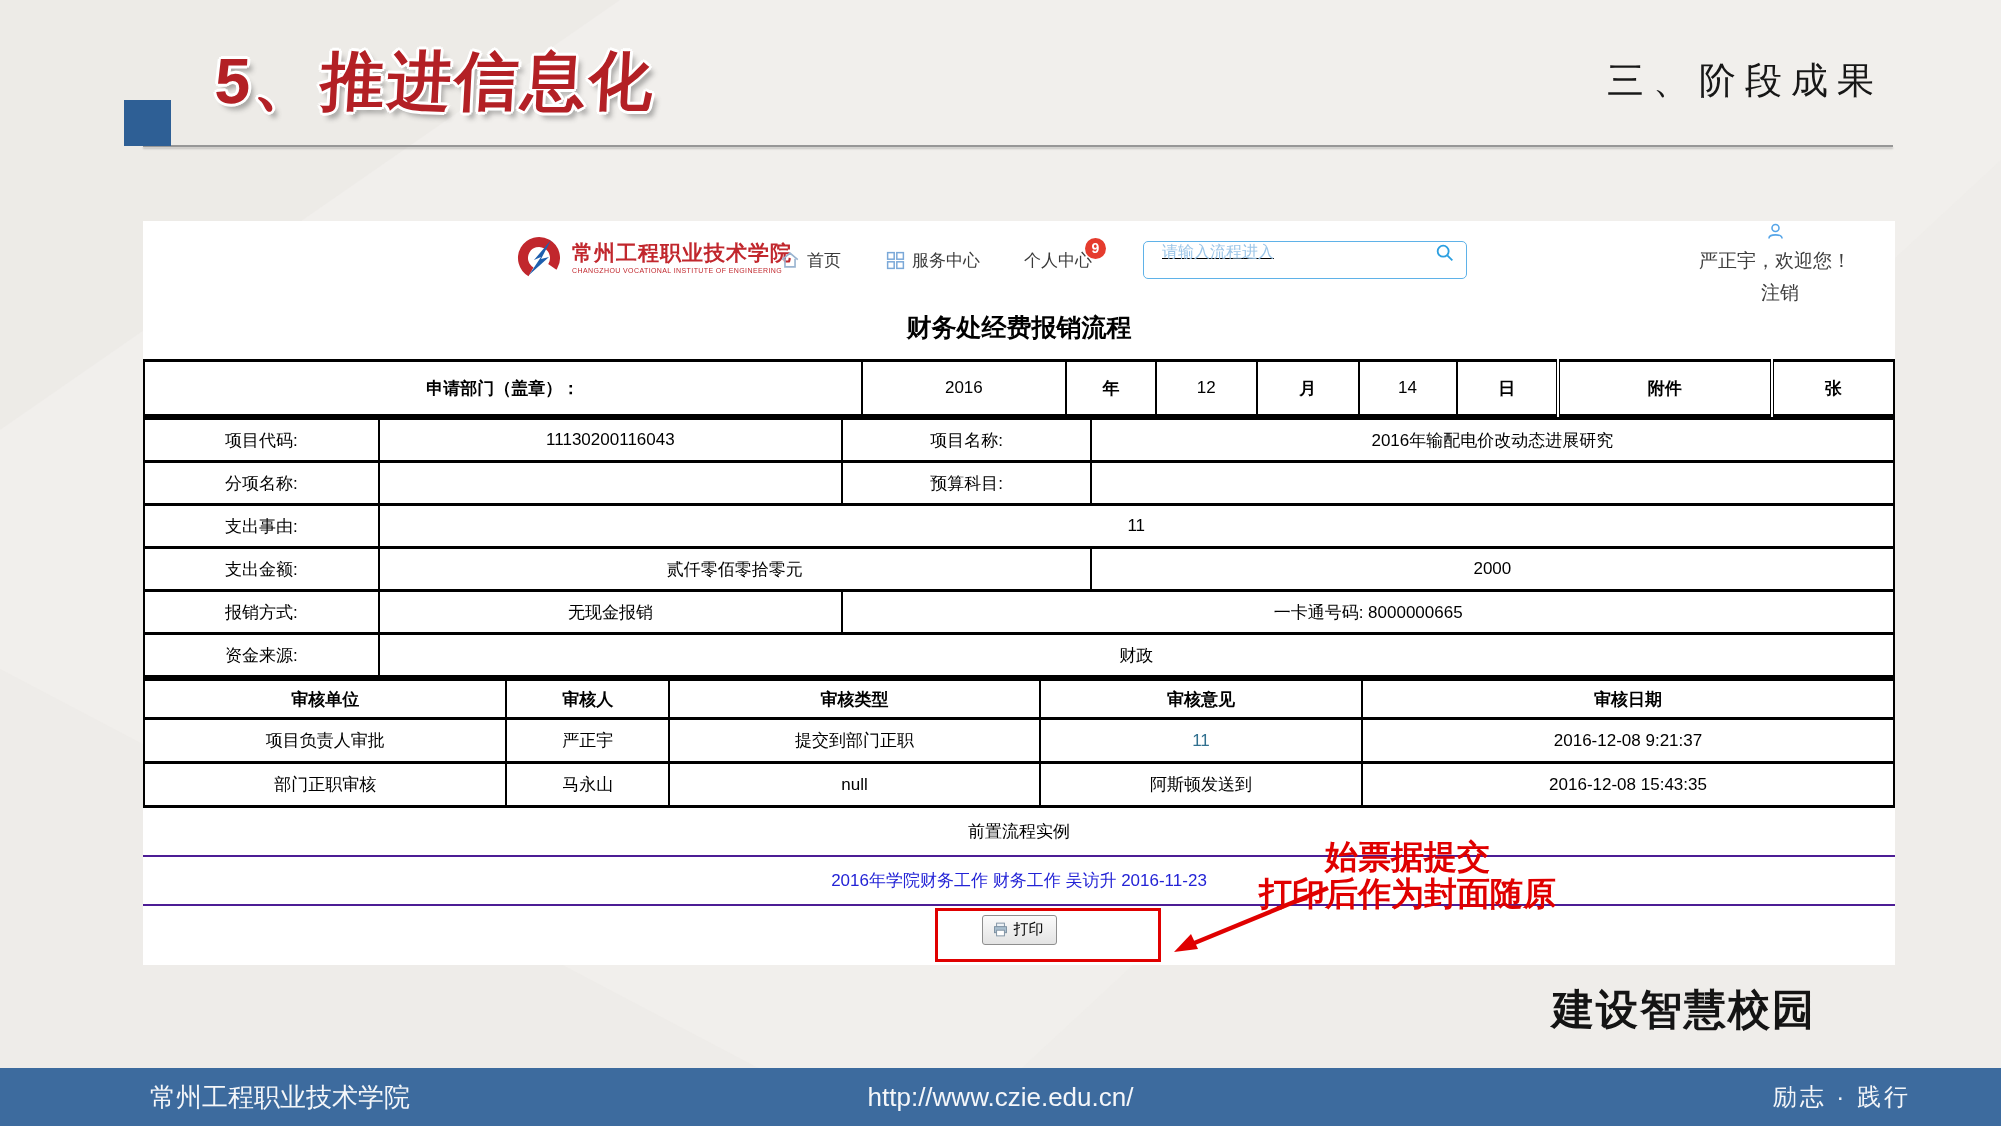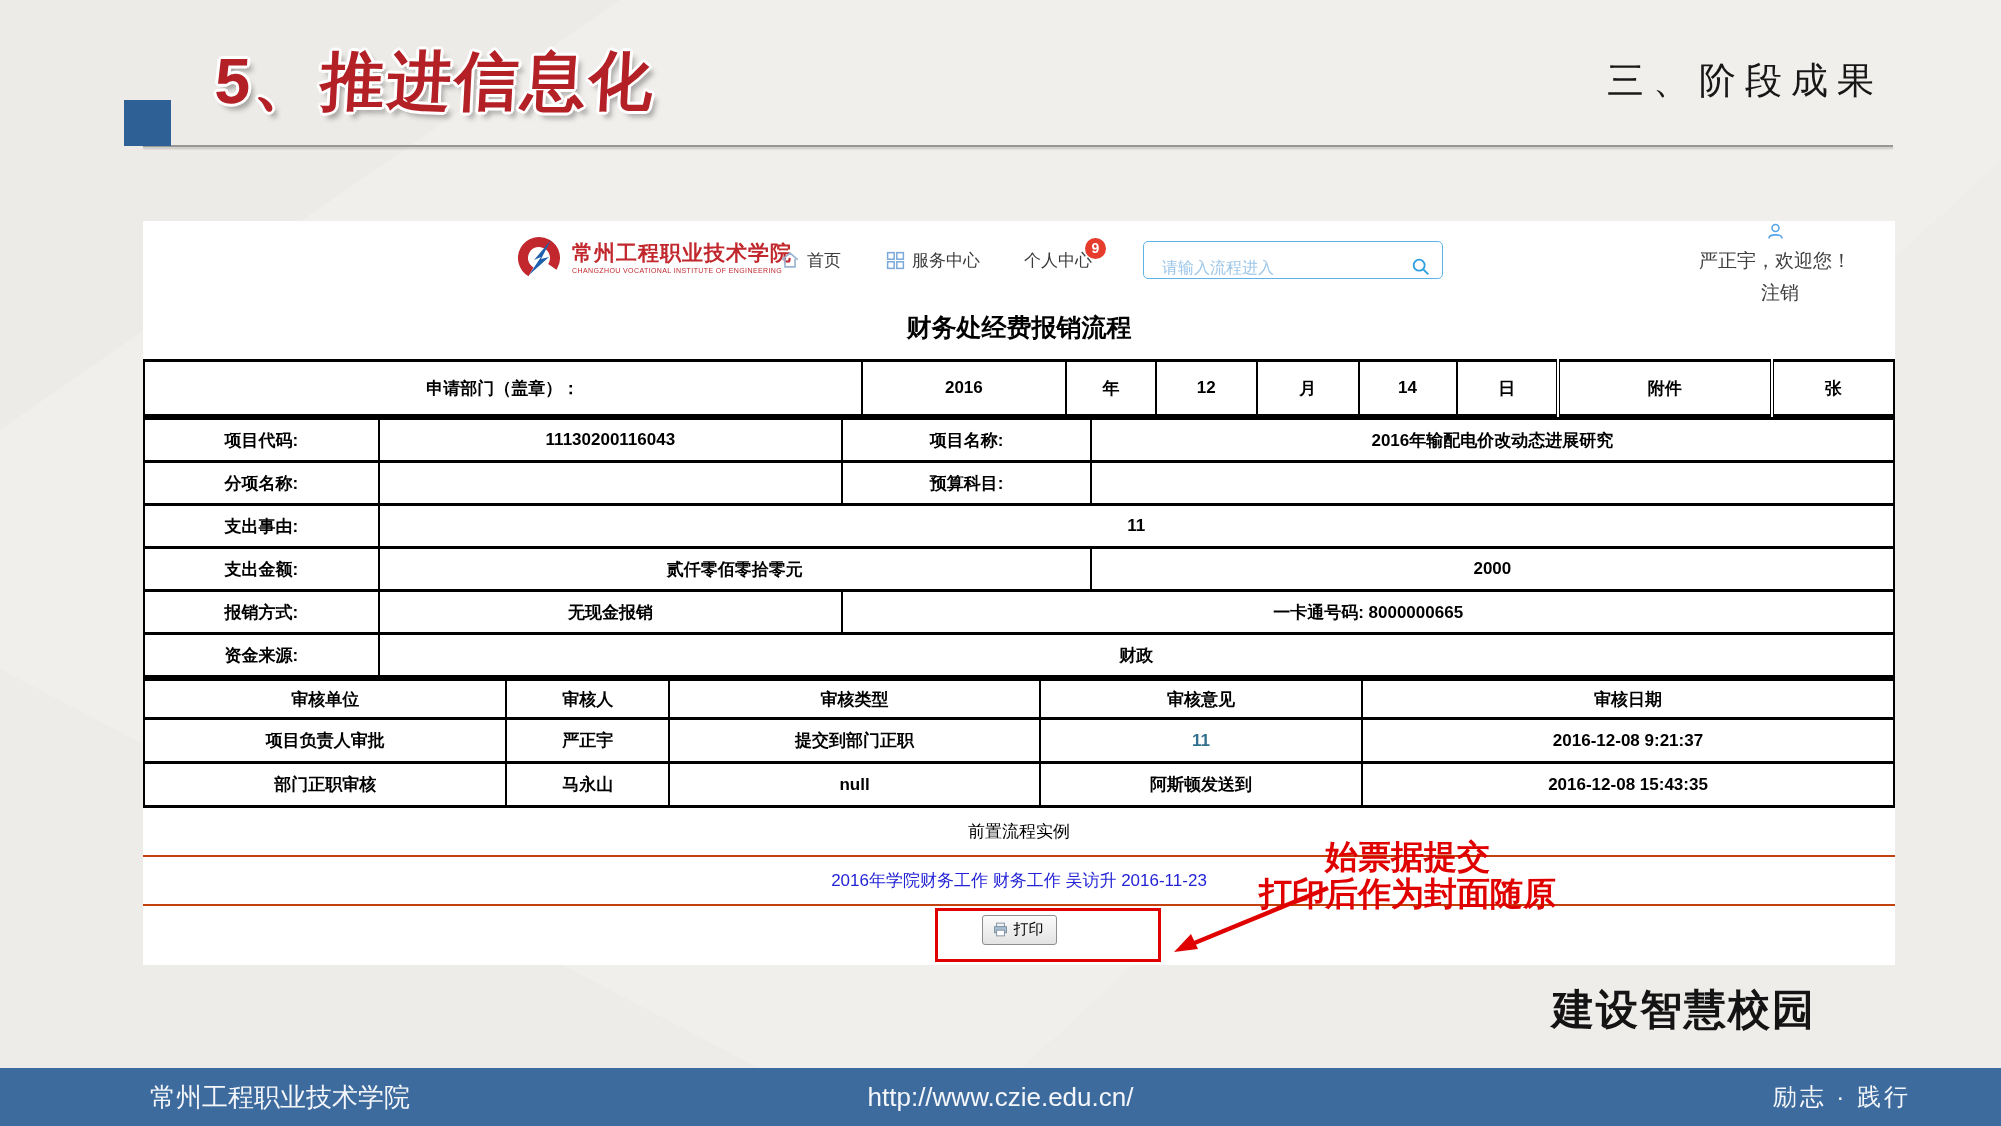--- a/index.html
+++ b/index.html
@@ -33,46 +33,46 @@
   .logo-text{display:flex;flex-direction:column;line-height:1.05;}
   .logo-cn{font-family:"DejaVu Serif","Liberation Serif",serif;font-weight:bold;font-size:21px;
            color:#c1272d;letter-spacing:1px;}
   .logo-en{font-size:7px;color:#c1272d;letter-spacing:.4px;margin-top:3px;}
   .nav{position:absolute;left:636px;top:0;height:78px;display:flex;align-items:center;gap:44px;
        font-size:17px;color:#3a3a3a;}
   .nav-item{display:flex;align-items:center;gap:6px;cursor:pointer;position:relative;}
   .badge{position:absolute;top:-11px;right:-14px;min-width:21px;height:21px;border-radius:50%;
          background:#e53c2e;color:#fff;font-size:14px;font-weight:bold;display:flex;
          align-items:center;justify-content:center;}
-  .search{position:absolute;left:1000px;top:20px;width:300px;height:38px;border:1px solid #5fb2e8;
-          border-radius:5px;display:flex;align-items:flex-end;background:#fff;box-sizing:border-box;}
+  .search{position:absolute;left:1000px;top:20px;width:324px;height:38px;border:1px solid #5fb2e8;
+          border-radius:5px;display:flex;align-items:flex-start;background:#fff;box-sizing:border-box;text-decoration:underline;}
   .search input{border:none;outline:none;flex:1;padding-left:18px;font-size:16px;color:#4a90c4;
           background:transparent;font-family:inherit;}
   .search input::placeholder{color:#9cc6e8;opacity:1;}
   .search .mag{margin-right:10px;cursor:pointer;display:flex;}
   .user{position:absolute;right:44px;top:0;height:78px;display:flex;align-items:center;gap:6px;
         font-size:19px;color:#3f3f3f;flex-direction:column;}
   .logout{margin-left:10px;cursor:pointer;}
 
   
   .form-title{text-align:center;font-size:25px;font-weight:bold;color:#000;margin-top:12px;height:34px;}
   table{width:100%;border-collapse:collapse;table-layout:fixed;margin-top:0;}
   td,th{border:2px solid #000;border-top-width:3px;border-bottom-width:3px;text-align:center;
-        font-size:17px;color:#000;padding:0;font-weight:bold;overflow:hidden;white-space:nowrap;}
+        font-size:17px;color:#000;padding:0;font-weight:normal;overflow:hidden;white-space:nowrap;}
   .tA td{height:52px;}
   .tB td{height:40px;}
   .tC th{height:36px;font-weight:bold;}
   .tC td{height:41px;}
   .b{font-weight:bold;}
   .dbl{border-left:4px double #000;}
   .teal{color:#31708f;}
   .form-wrap{margin-top:14px;}
 
   .bottom-row{height:47px;display:flex;align-items:center;justify-content:center;font-size:17px;
-              color:#000;border-bottom:2px solid #c2410c;position:relative;}
+              color:#000;border-bottom:2px solid #4c1d95;position:relative;}
   .bottom-row.last{border-bottom:none;}
   .flow-link{color:#2323d6;cursor:pointer;}
   .print-btn{display:inline-flex;align-items:center;gap:5px;padding:4px 12px 5px 9px;font-size:15px;
      color:#000;background:linear-gradient(#fbfbfb,#e3e3e3);border:1px solid #8e8e8e;border-radius:3px;
      cursor:pointer;font-family:inherit;}
   .red-box{position:absolute;left:792px;top:687px;width:226px;height:54px;border:3px solid #e00000;
      box-sizing:border-box;pointer-events:none;}
 
   
   .annotation{position:absolute;left:1235px;top:838px;width:345px;text-align:center;z-index:6;

